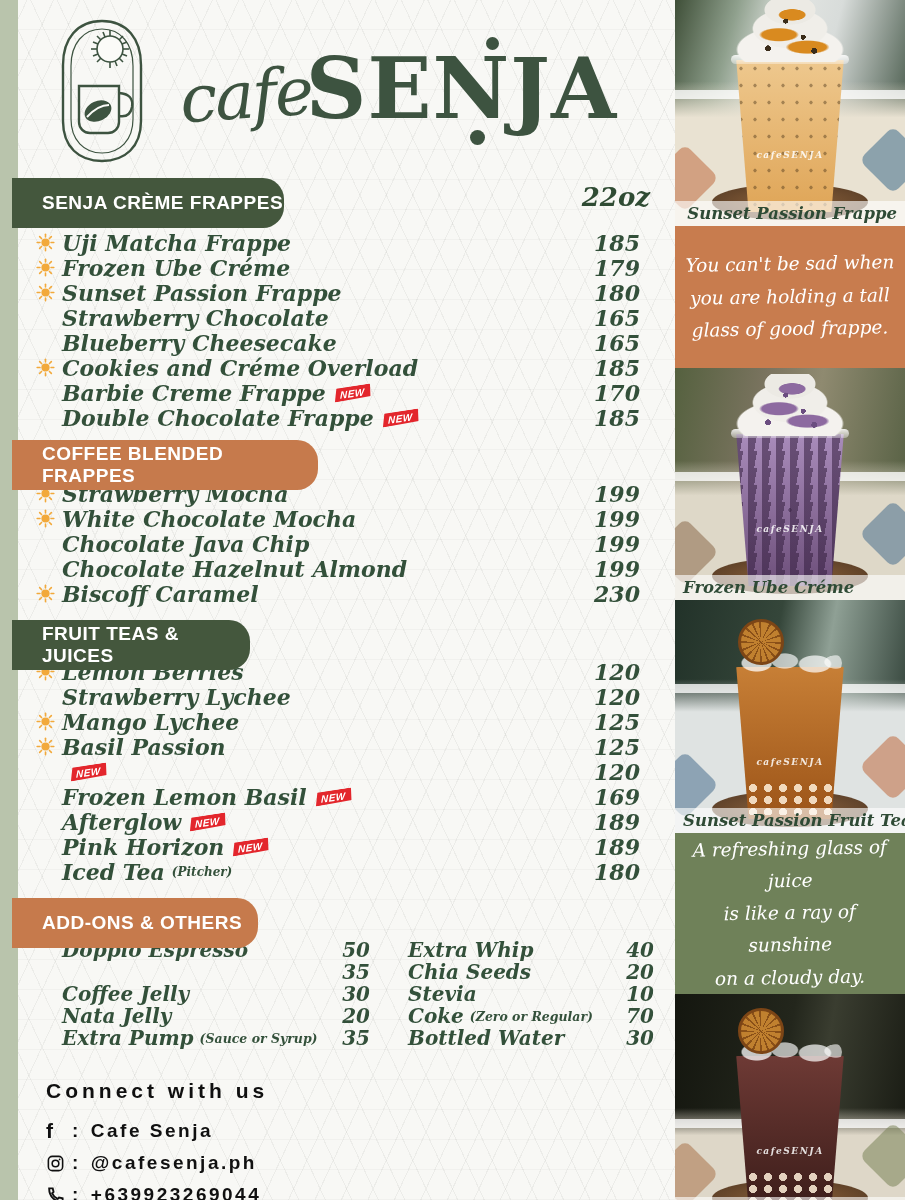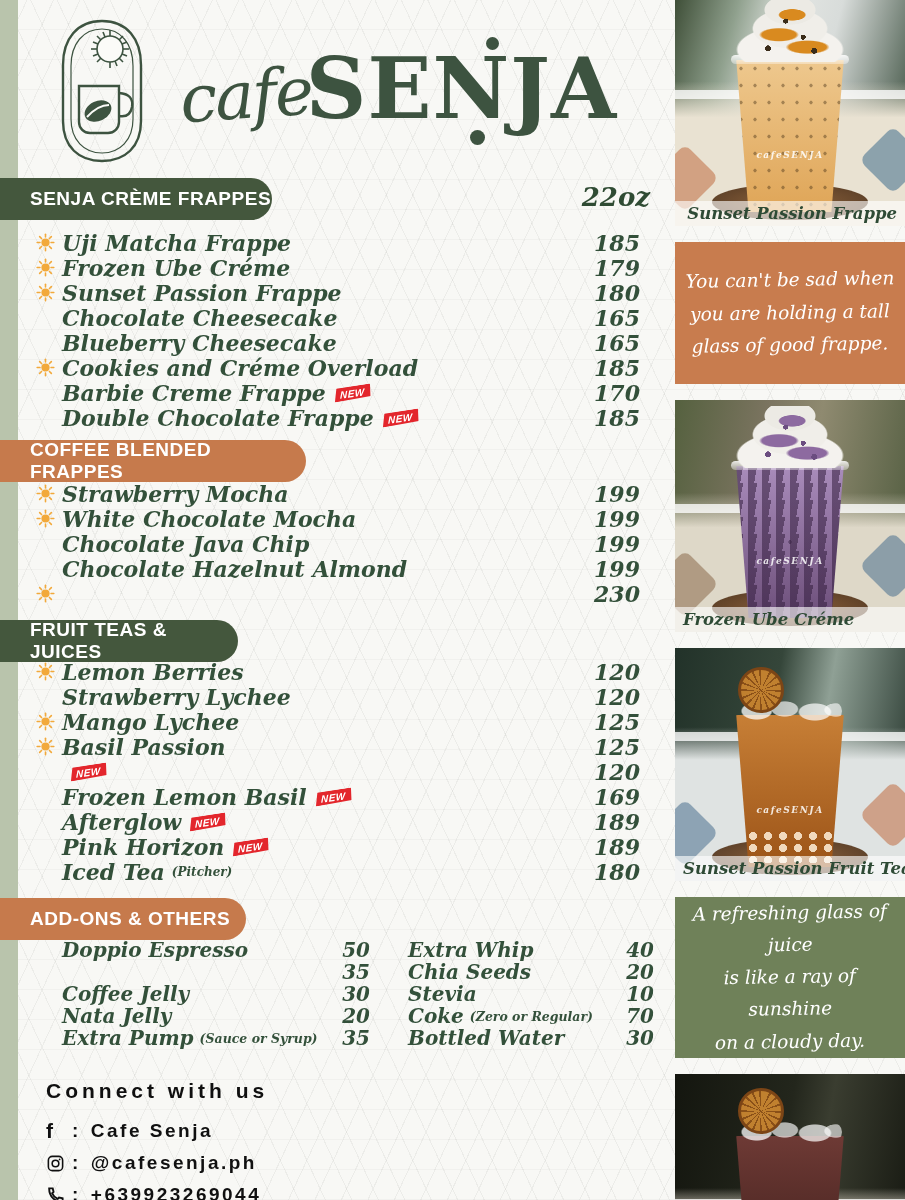--- a/index.html
+++ b/index.html
@@ -16,21 +16,21 @@
   .logo-row{position:absolute;left:52px;top:8px;width:610px;height:165px;display:flex;align-items:center;z-index:2;}
   .logo-mark{width:100px;height:152px;flex:0 0 auto;}
   .wordmark{display:flex;align-items:baseline;margin-left:28px;color:#3d5340;white-space:nowrap;}
   .brand-script{font-family:"DejaVu Serif",serif;font-style:italic;font-size:66px;letter-spacing:-2px;transform:rotate(-4deg);margin-right:-6px;}
   .brand-caps{position:relative;font-family:"DejaVu Serif",serif;font-weight:700;font-size:84px;letter-spacing:1px;line-height:1;}
   .jdot{position:absolute;border-radius:50%;background:#3d5340;}
   .jdot-top{width:13px;height:13px;right:118px;top:-10px;}
   .jdot-bottom{width:15px;height:15px;right:132px;bottom:-14px;}
 
   
-  .pill{position:absolute;left:0;height:42px;border-radius:0 21px 21px 0;z-index:3;
+  .pill{position:absolute;left:12px;height:50px;border-radius:0 21px 21px 0;z-index:3;
     display:flex;align-items:center;padding-left:30px;box-sizing:border-box;
     color:#fff;font-weight:700;font-size:19px;letter-spacing:.5px;}
   .pill.green{background:#44573d;}
   .pill.orange{background:#c67a4c;}
   #pill-0{top:178px;width:272px;}
   #pill-1{top:440px;width:306px;}
   #pill-2{top:620px;width:238px;}
   #pill-3{top:898px;width:246px;}
   .size-label{position:absolute;top:182px;right:255px;font-family:"DejaVu Serif",serif;
     font-style:italic;font-weight:700;font-size:26px;color:#2f4b33;z-index:2;}
@@ -64,21 +64,21 @@
   .aprice{margin-left:auto;text-align:right;}
 
   
   .connect{position:absolute;left:46px;top:1063px;z-index:2;color:#101010;margin-top:16px;}
   .connect-title{font-weight:700;font-size:21px;letter-spacing:4px;margin-bottom:12px;}
   .cline{display:flex;align-items:center;height:32px;font-size:19px;font-weight:700;letter-spacing:2.5px;}
   .cicon{width:26px;flex:0 0 auto;display:flex;align-items:center;font-weight:700;font-size:20px;}
   .csep{margin-right:10px;}
 
   
-  .gallery{position:absolute;left:675px;top:0;width:230px;height:1200px;display:flex;flex-direction:column;z-index:2;gap:16px;}
+  .gallery{position:absolute;left:675px;top:0;width:230px;height:1200px;display:flex;flex-direction:column;z-index:2;}
   .gblock{position:relative;width:230px;overflow:hidden;flex:0 0 auto;}
   .quote{display:flex;flex-direction:column;justify-content:center;text-align:center;padding:12px 10px;box-sizing:border-box;}
   .qline{color:#fff;font-family:"DejaVu Serif",serif;font-style:italic;font-size:18.5px;line-height:1.75;transform:rotate(-1deg);}
   .ph-bg{position:absolute;inset:0;}
   .ph-band{position:absolute;left:0;right:0;height:9px;background:rgba(255,255,255,.78);}
   .tile{position:absolute;width:48px;height:48px;transform:rotate(45deg);opacity:.55;border-radius:8px;}
   .t1{left:-14px;bottom:24px;}
   .t2{right:-12px;bottom:42px;}
   .coaster{position:absolute;left:50%;transform:translateX(-50%);bottom:6px;width:156px;height:36px;border-radius:50%;
     background:radial-gradient(ellipse at center,#83552c 0%,#5a371a 60%,#3f250f 100%);opacity:.9;}
@@ -209,21 +209,21 @@
               <line x1="4.6" y1="19.4" x2="7" y2="17"></line>
               <line x1="17" y1="7" x2="19.4" y2="4.6"></line>
             </g>
           </svg>
         </span>
         <span class="mname">Sunset Passion Frappe</span>
         <span class="mprice">180</span>
       </div>
       <div class="mrow">
         <span class="sunslot"></span>
-        <span class="mname">Chocolate Cheesecake</span>
+        <span class="mname">Strawberry Chocolate</span>
         <span class="mprice">165</span>
       </div>
       <div class="mrow">
         <span class="sunslot"></span>
         <span class="mname">Blueberry Cheesecake</span>
         <span class="mprice">165</span>
       </div>
       <div class="mrow">
         <span class="sunslot">
           <svg width="19" height="19" viewBox="0 0 24 24">
@@ -318,20 +318,21 @@
               <line x1="12" y1="19" x2="12" y2="22.5"></line>
               <line x1="1.5" y1="12" x2="5" y2="12"></line>
               <line x1="19" y1="12" x2="22.5" y2="12"></line>
               <line x1="4.6" y1="4.6" x2="7" y2="7"></line>
               <line x1="17" y1="17" x2="19.4" y2="19.4"></line>
               <line x1="4.6" y1="19.4" x2="7" y2="17"></line>
               <line x1="17" y1="7" x2="19.4" y2="4.6"></line>
             </g>
           </svg>
         </span>
+        <span class="mname">Biscoff Caramel</span>
         <span class="mprice">230</span>
       </div>
     </div>
 
   <div id="pill-2" class="pill green">
     <span>FRUIT TEAS &amp; JUICES</span>
   </div>
   <div id="items-2" class="items">
       <div class="mrow">
         <span class="sunslot">

